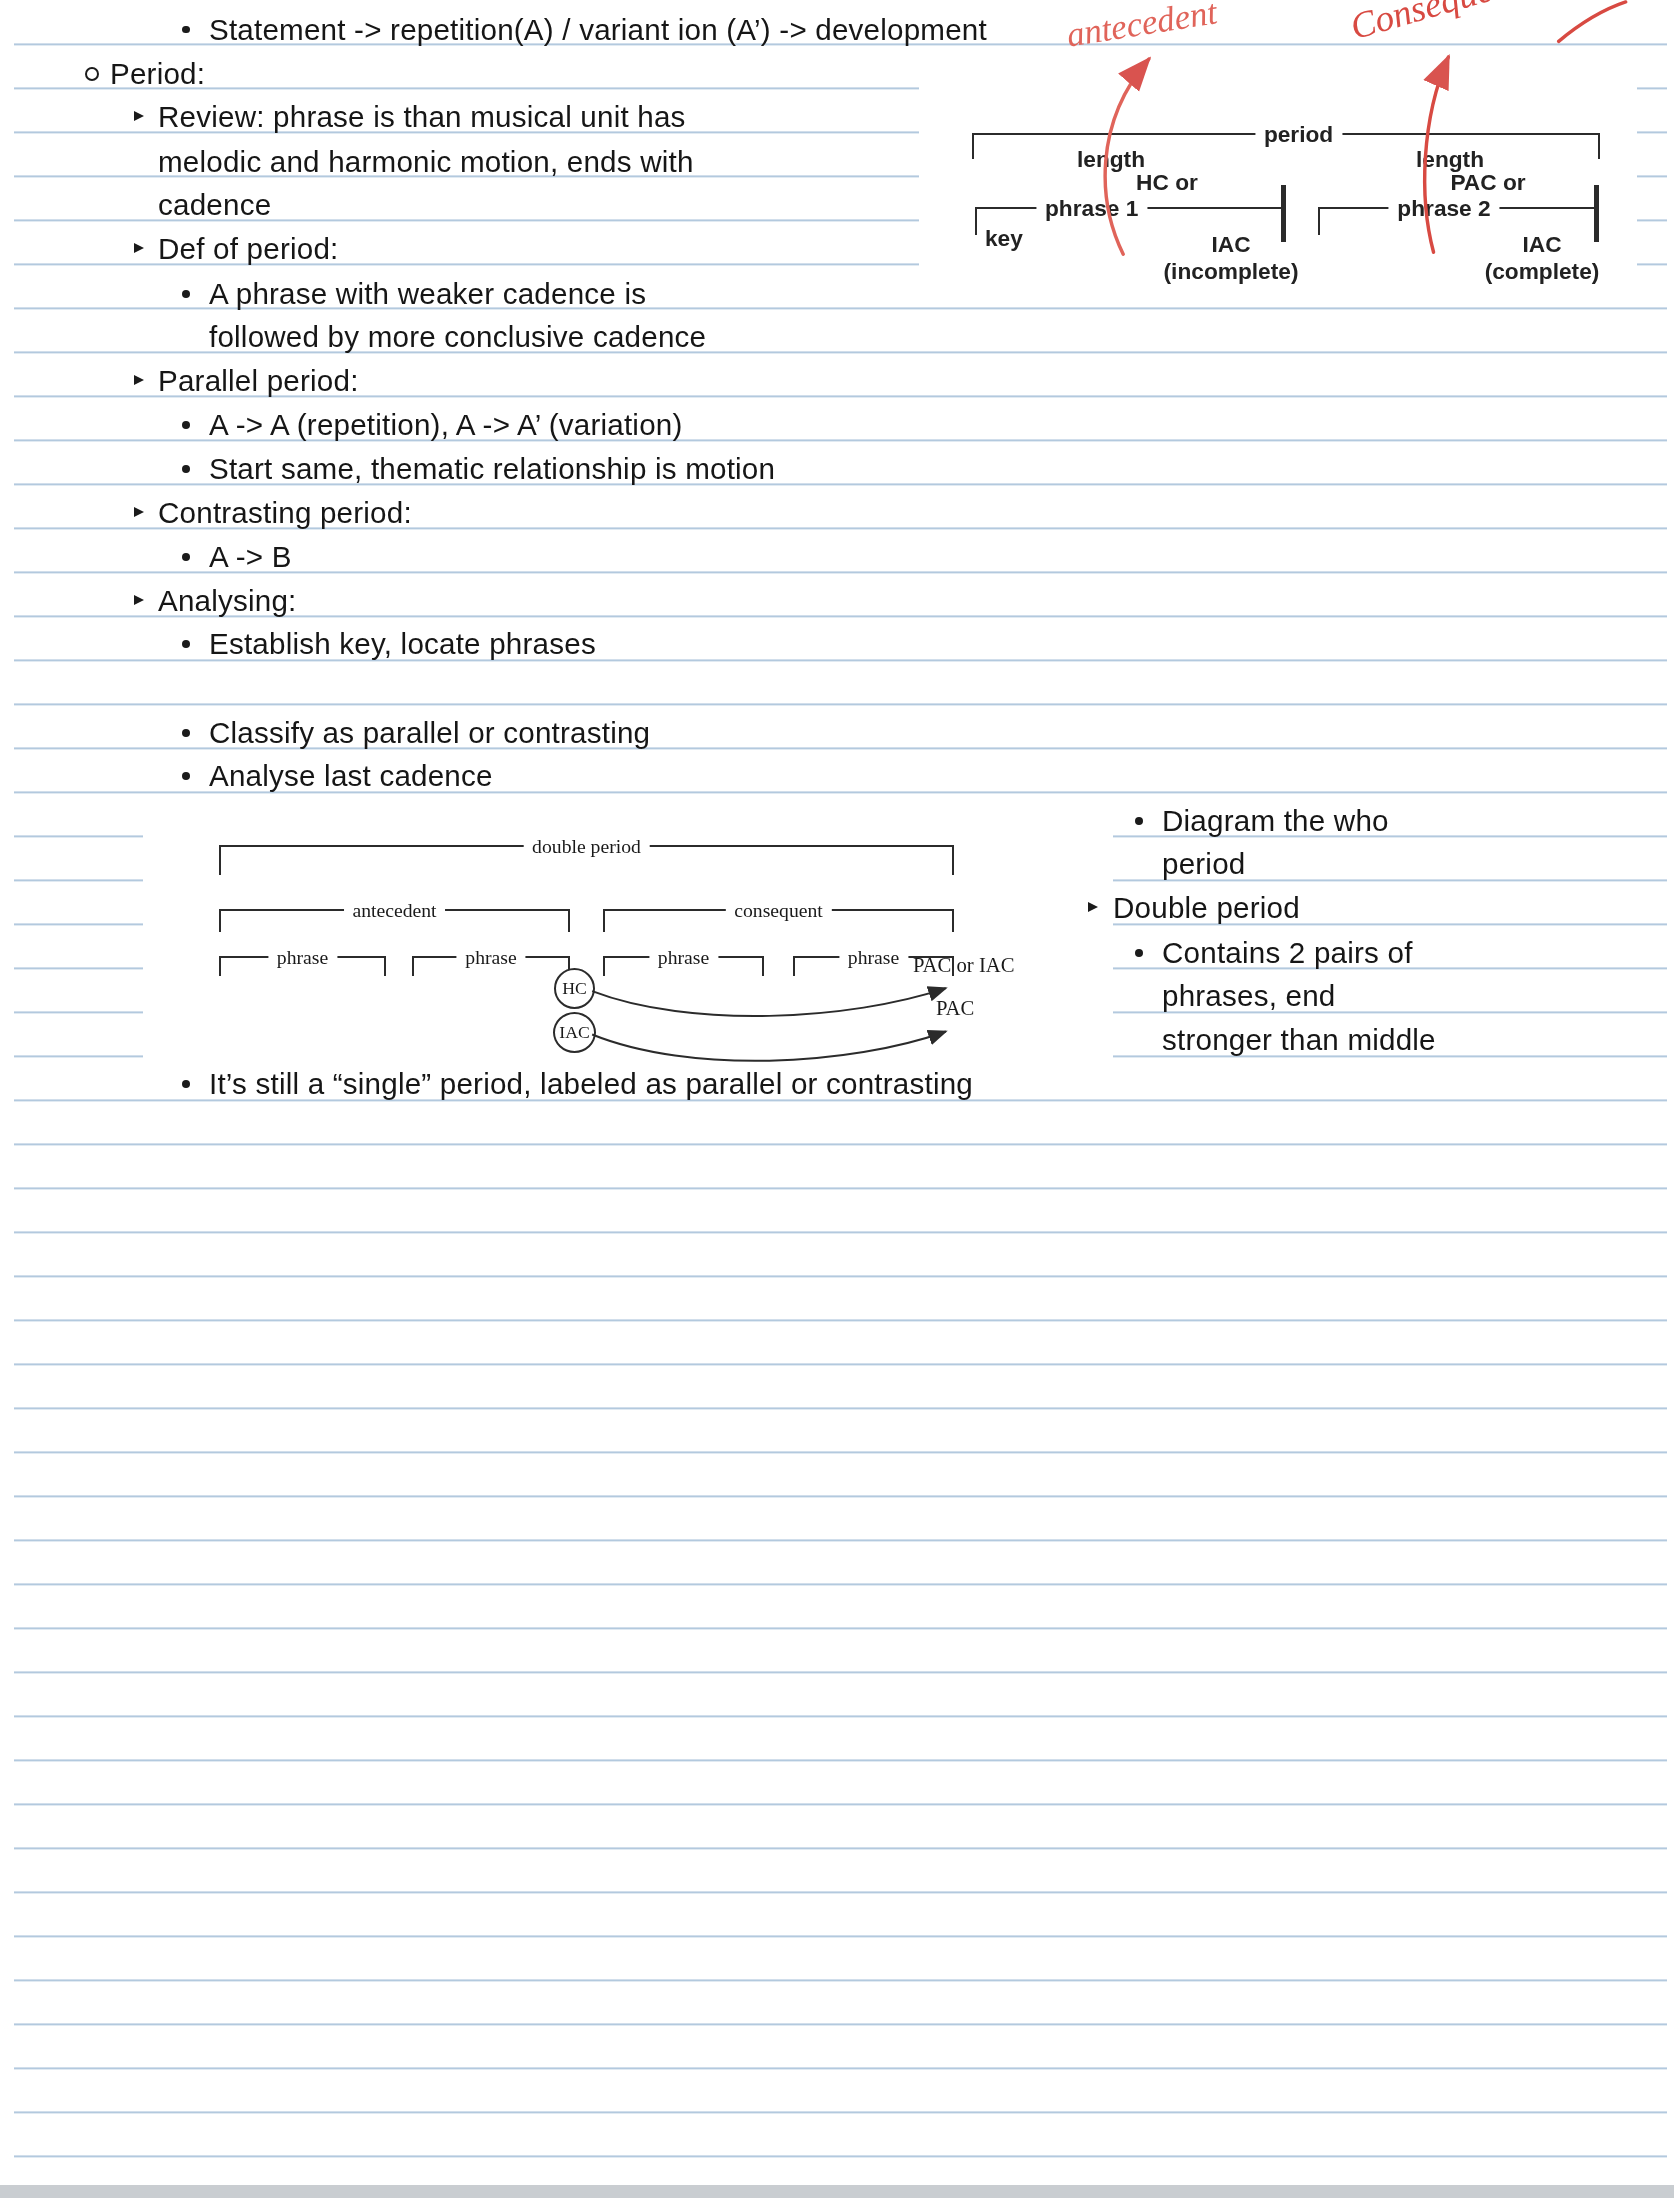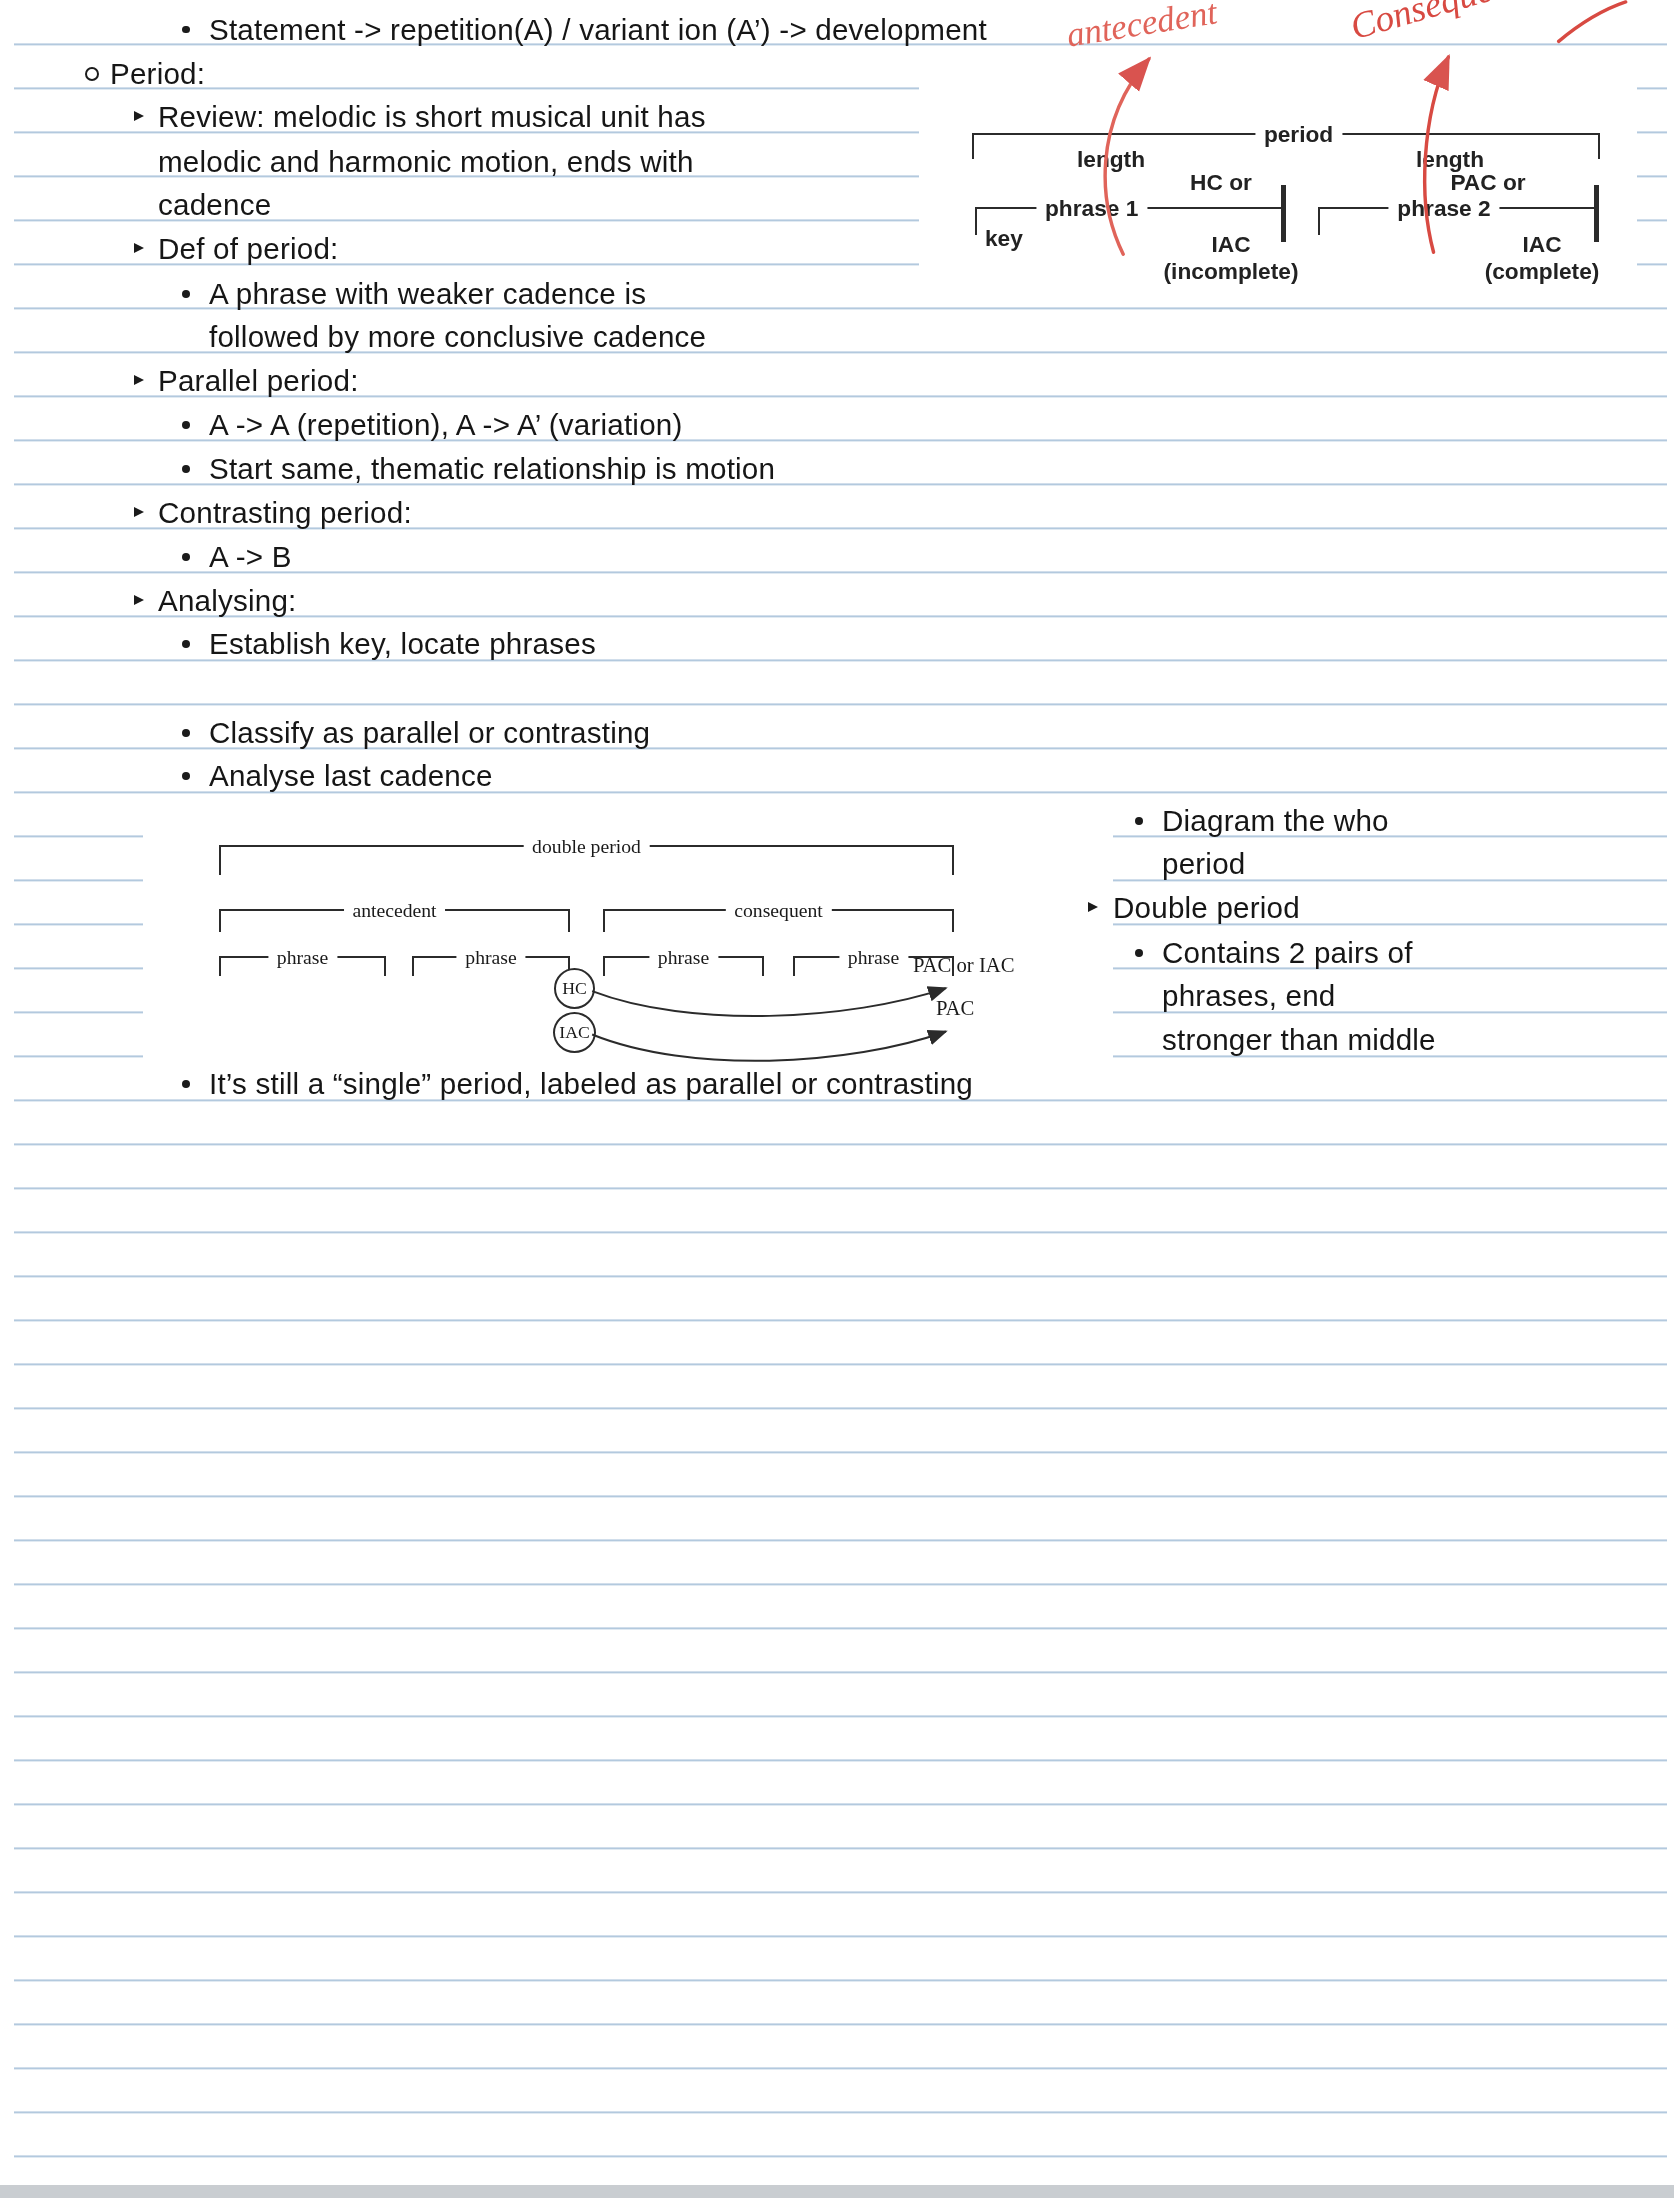--- a/index.html
+++ b/index.html
@@ -45,21 +45,21 @@
   <div class="row" style="top:12.8px">
       <span class="b3" style="left:182px"></span>
       <span class="txt" style="left:209px">Statement -&gt; repetition(A) / variant ion (A’) -&gt; development</span>
     </div>
   <div class="row" style="top:57px">
       <span class="b1" style="left:85px"></span>
       <span class="txt" style="left:110px">Period:</span>
     </div>
   <div class="row" style="top:100px">
       <span class="b2" style="left:134px"></span>
-      <span class="txt" style="left:158px">Review: melodic is short musical unit has</span>
+      <span class="txt" style="left:158px">Review: phrase is than musical unit has</span>
     </div>
   <div class="row" style="top:145px">
       <span class="txt" style="left:158px">melodic and harmonic motion, ends with</span>
     </div>
   <div class="row" style="top:188px">
       <span class="txt" style="left:158px">cadence</span>
     </div>
   <div class="row" style="top:232px">
       <span class="b2" style="left:134px"></span>
       <span class="txt" style="left:158px">Def of period:</span>
@@ -141,21 +141,21 @@
       <span class="lbl sans-d" style="left:52%">period</span>
     </div>
     <span class="dlabel sans-d" style="left:1111px;top:146px">length</span>
     <span class="dlabel sans-d" style="left:1450px;top:146px">length</span>
 
     <div class="bk" style="left:975px;top:207px;width:307px;">
       <span class="tick tL" style="height:27.6px"></span>
       <span class="lbl sans-d" style="left:38%">phrase 1</span>
     </div>
     <div class="bigbar" style="left:1281px;top:185px;height:57px;"></div>
-    <span class="dlabel sans-d" style="left:1221px;top:169px">HC or</span>
+    <span class="dlabel sans-d" style="left:1167px;top:169px">HC or</span>
     <span class="dlabel-l sans-d" style="left:985px;top:225px">key</span>
     <span class="dlabel sans-d" style="left:1231px;top:231px">IAC</span>
     <span class="dlabel sans-d" style="left:1231px;top:258px">(incomplete)</span>
 
     <div class="bk" style="left:1318px;top:207px;width:280px;">
       <span class="tick tL" style="height:27.6px"></span>
       <span class="lbl sans-d" style="left:45%">phrase 2</span>
     </div>
     <div class="bigbar" style="left:1594px;top:185px;height:57px;"></div>
     <span class="dlabel sans-d" style="left:1488px;top:169px">PAC or</span>

